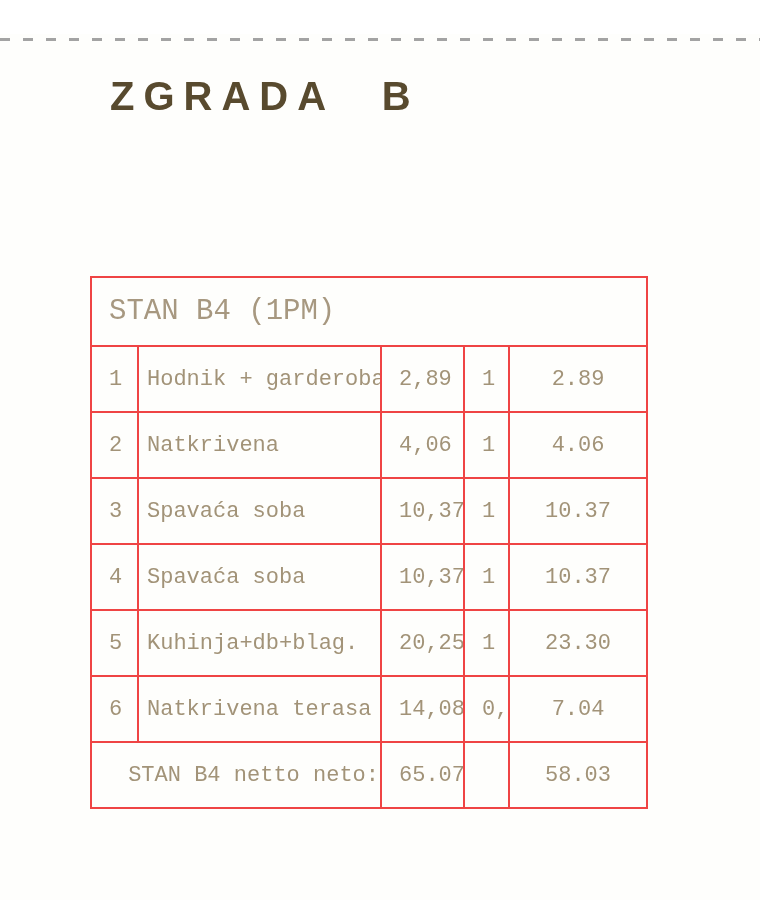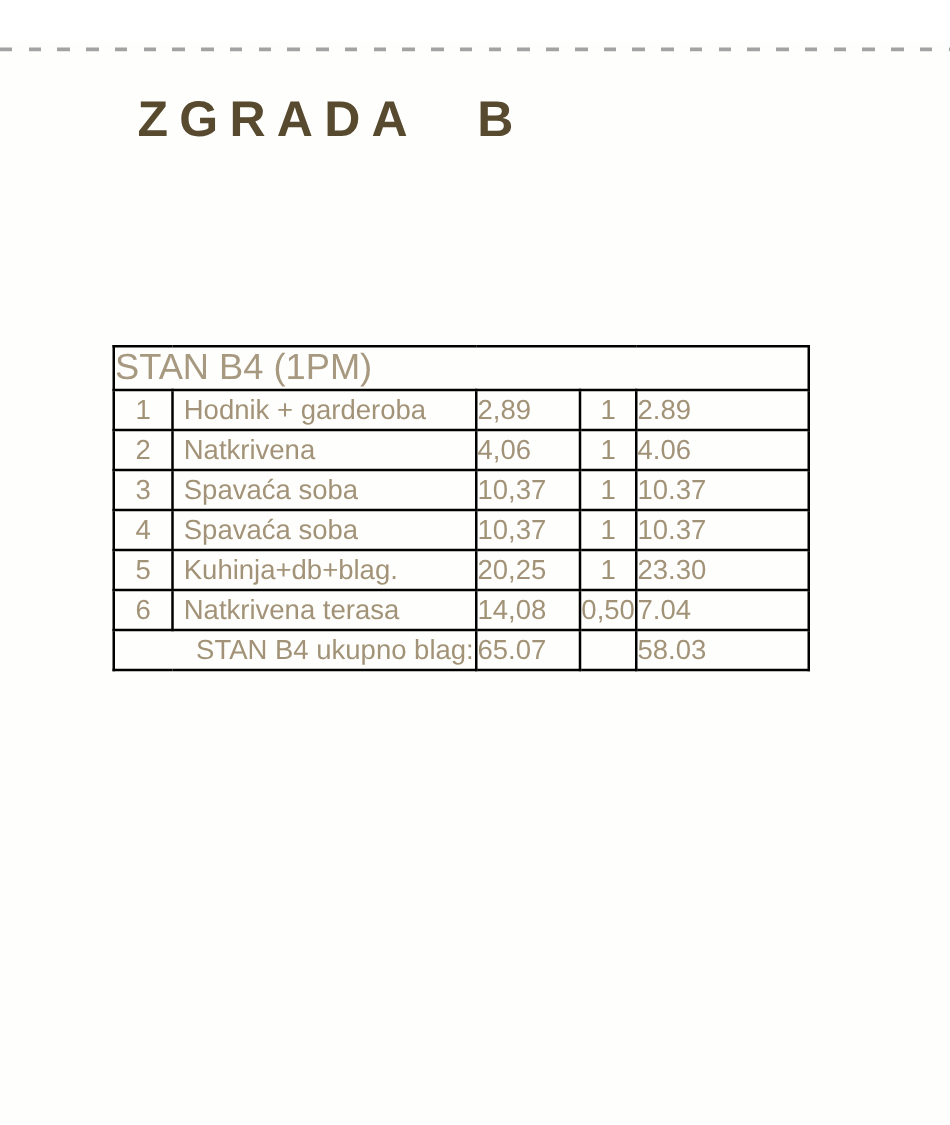--- a/index.html
+++ b/index.html
@@ -42,24 +42,25 @@
   table.area-table {
     position: absolute;
     top: 242px;
     left: 90px;
     width: 556px;
     border-collapse: collapse;
     table-layout: fixed;
     color: #a29378;
   }
   table.area-table td {
-    border: 2px solid #000000;
+    border: 2px solid #ef4444;
     overflow: hidden;
     white-space: nowrap;
-    padding: 0;
+    padding: 17px;
+    font-family: Liberation Mono, monospace;
   }
   td.title-cell {
     height: 33px;
     font-size: 29px;
     padding-left: 9px;
     padding-bottom: 2px;
     text-align: left;
     color: #a79880;
   }
   tr.head-row td {
@@ -68,21 +69,21 @@
     text-align: center;
   }
   tr.data-row td, tr.sum-row td {
     height: 30px;
     font-size: 22px;
   }
   .c-br    { text-align: center; }
   .c-naziv { text-align: left; padding-left: 8px !important; }
   .c-netto { text-align: left; padding-right: 14px !important; }
   .c-koef  { text-align: center; }
-  .c-total { }
+  .c-total { text-align: center; }
   .sum-label { text-align: right; padding-right: 1px !important; }
   td.thick { border: 4px solid #af9569; }
 </style>
 </head>
 <body>
 
 <div class="page">
   <div class="top-dashes"></div>
 
   <h1 class="heading">ZGRADA B</h1>
@@ -144,20 +145,20 @@
 
       <tr class="data-row">
         <td class="c-br">6</td>
         <td class="c-naziv">Natkrivena terasa</td>
         <td class="c-netto">14,08</td>
         <td class="c-koef">0,50</td>
         <td class="c-total">7.04</td>
       </tr>
 
       <tr class="sum-row">
-        <td colspan="2" class="sum-label">STAN B4 ukupno blag:</td>
+        <td colspan="2" class="sum-label">STAN B4 netto neto:</td>
         <td class="c-netto thick">65.07</td>
         <td class="c-koef"></td>
         <td class="c-total thick">58.03</td>
       </tr>
     </tbody>
   </table>
 </div>
 
 </body></html>

